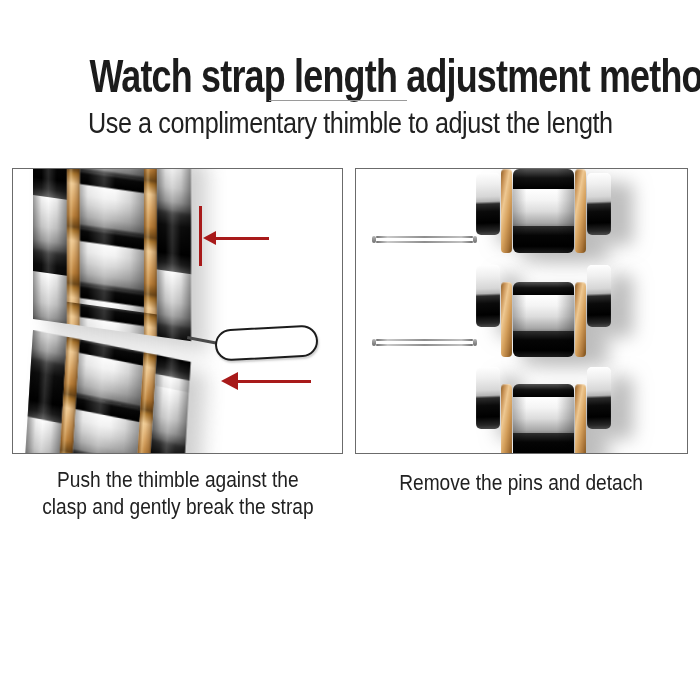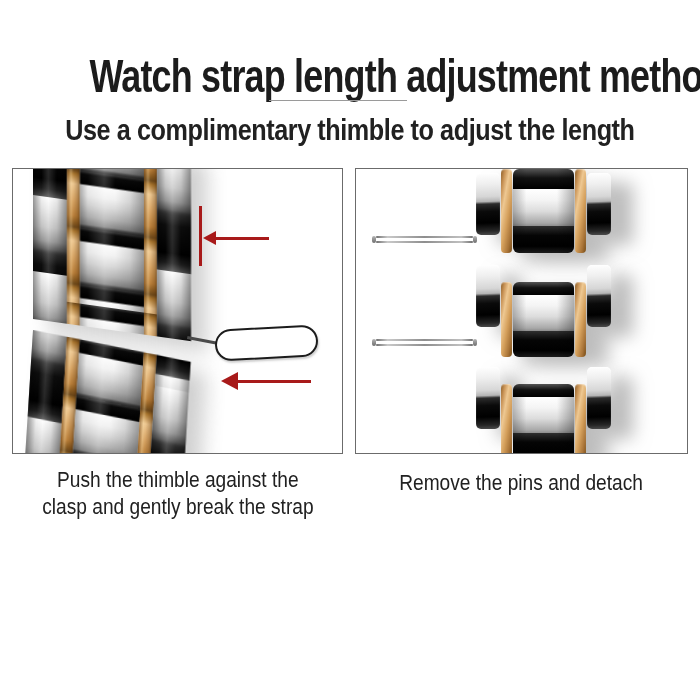--- a/index.html
+++ b/index.html
@@ -6,22 +6,22 @@
   .stage{position:relative;width:700px;height:700px;background:var(--background,#fff);
          font-family:"Liberation Sans","DejaVu Sans",sans-serif;overflow:hidden;}
 
   
   .title{position:absolute;top:49px;left:0;width:700px;text-align:center;
          font-size:46px;font-weight:bold;color:var(--title-text,#1c1c1c);
          letter-spacing:-1px;white-space:nowrap;}
   .title .squeeze{display:inline-block;transform:scaleX(.78);transform-origin:50% 50%;}
   .title-divider{position:absolute;top:100px;left:269px;width:138px;height:1px;
          background:#9a9a9a;}
-  .subtitle{position:absolute;top:113px;left:0;width:700px;text-align:center;
-         font-size:30px;font-weight:700;color:var(--body-text,#222);
+  .subtitle{position:absolute;top:106px;left:0;width:700px;text-align:center;
+         font-size:30px;font-weight:400;color:var(--body-text,#222);
          letter-spacing:-.5px;white-space:nowrap;}
   .subtitle .squeeze{display:inline-block;transform:scaleX(.84);transform-origin:50% 50%;}
 
   
   .panel{position:absolute;top:168px;height:286px;background:#fff;
          border:1.5px solid var(--panel-border,#6b6b6b);box-sizing:border-box;overflow:hidden;}
   .panel-left{left:12px;width:331px;}
   .panel-right{left:355px;width:333px;}
 
   

